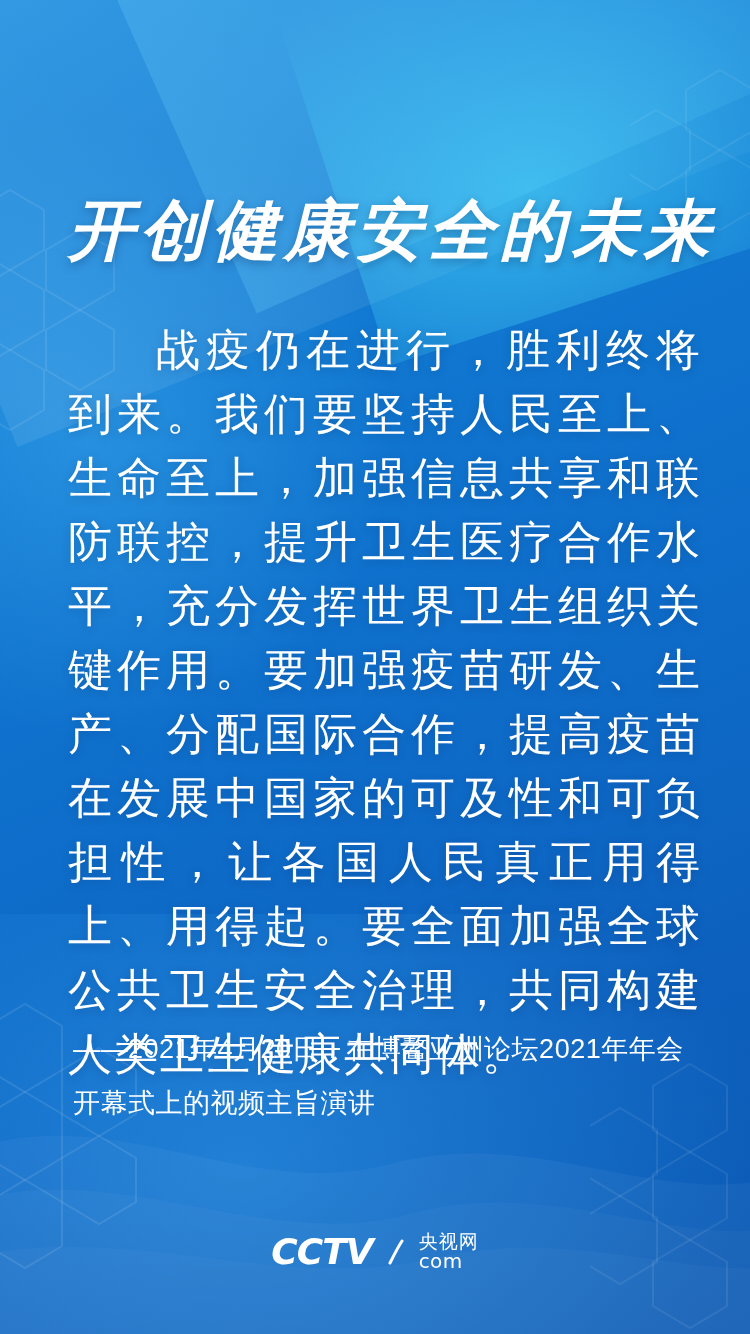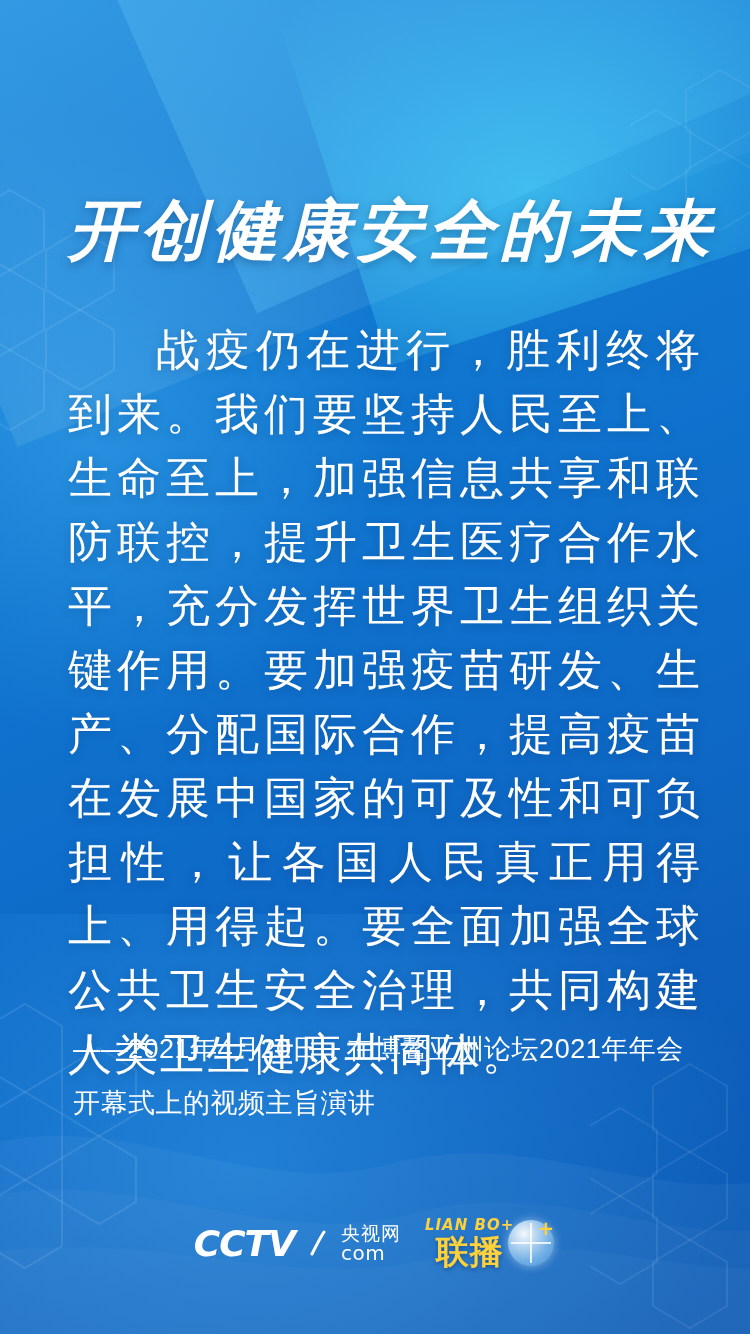--- a/index.html
+++ b/index.html
@@ -326,24 +326,16 @@
         <span class="cctv-mark">CCTV</span>
         <svg class="cctv-swoosh" viewBox="0 0 16 26">
           <path d="M2,24 C6,16 10,8 14,2" stroke="#ffffff" stroke-width="3" fill="none" stroke-linecap="round"></path>
         </svg>
         <span class="cctv-cn">
           <span class="cn">央视网</span>
           <span class="com">com</span>
         </span>
       </div>
 
-      <div class="lianbo-logo">
-        <span class="lianbo-text">
-          <span class="lianbo-en">LIAN BO+</span>
-          <span class="lianbo-cn">联播</span>
-        </span>
-        <span class="lianbo-globe"></span>
-        <span class="lianbo-plus">+</span>
-      </div>
 
     </div>
   </div>
 </div>
 
 </body></html>

